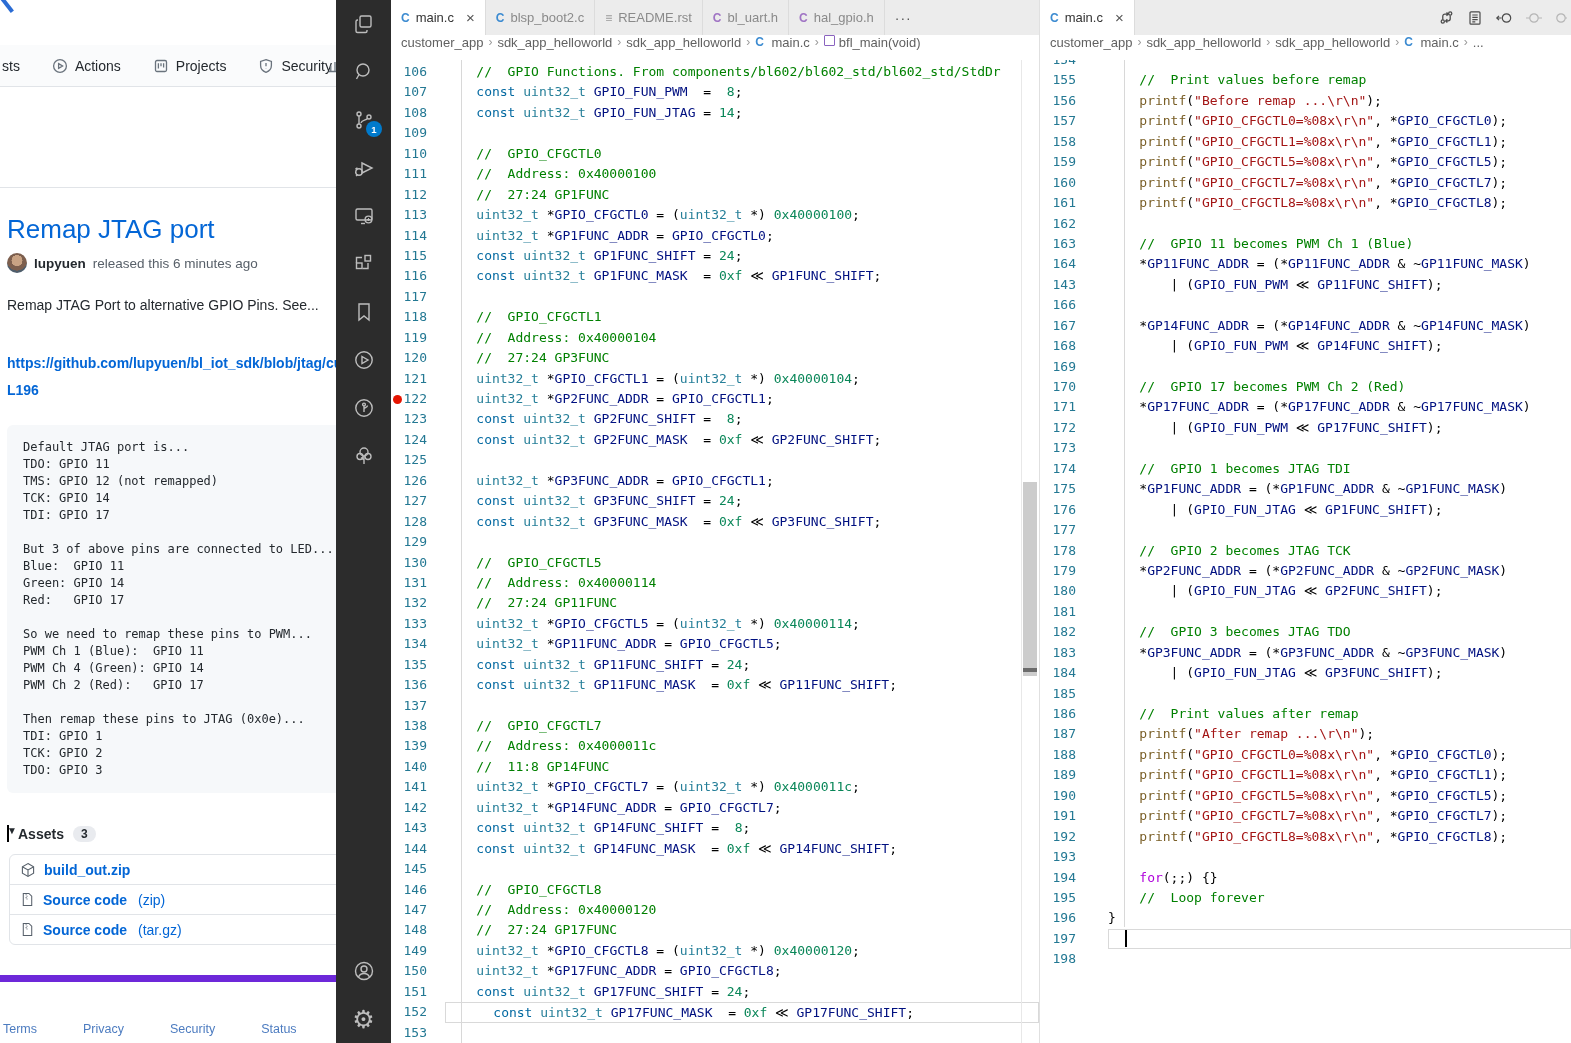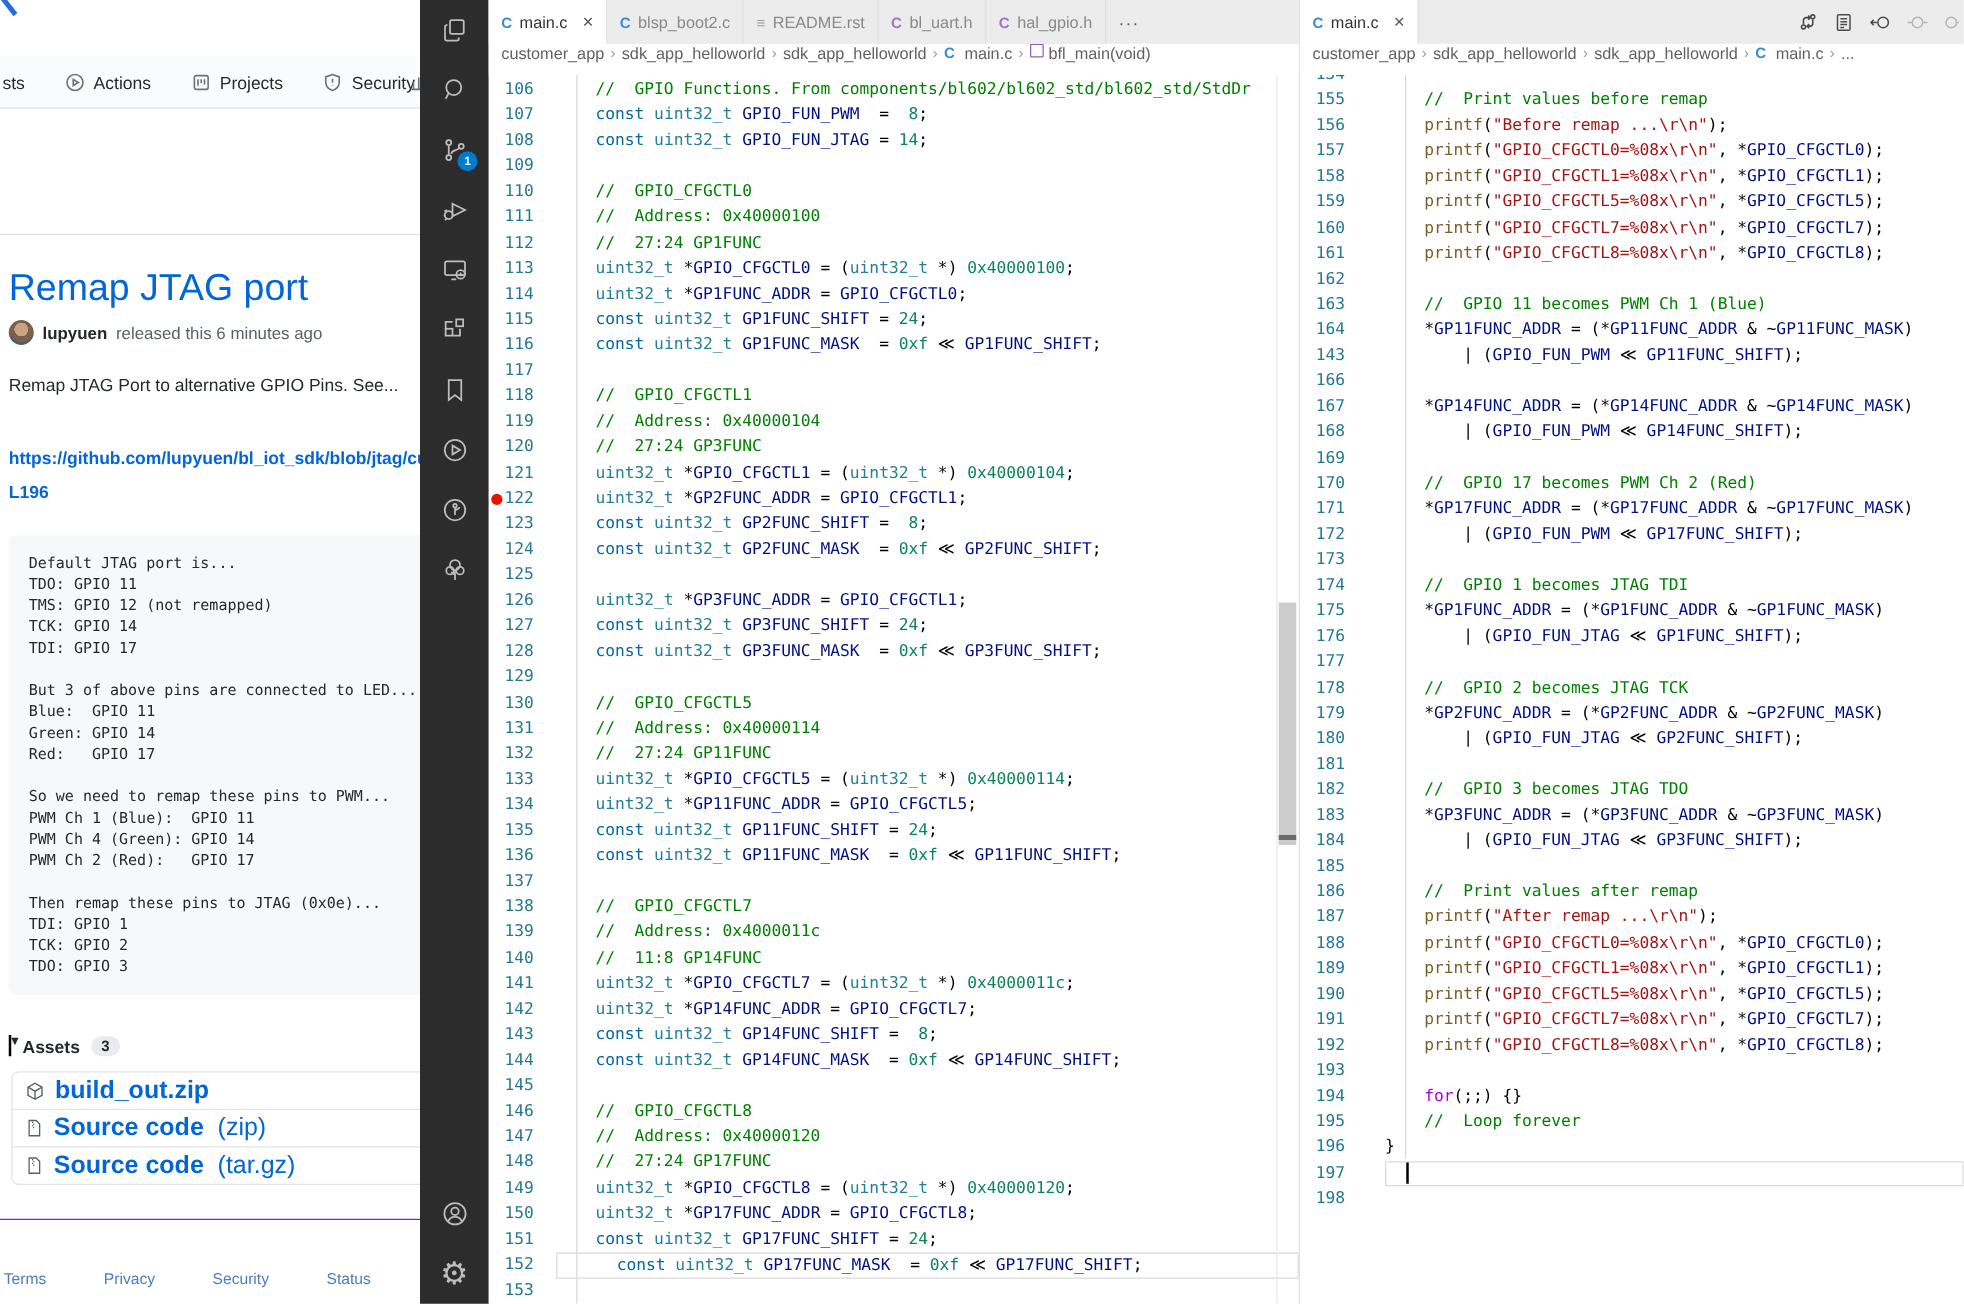--- a/index.html
+++ b/index.html
@@ -7,39 +7,39 @@
        font-family:"Liberation Sans",sans-serif;-webkit-font-smoothing:antialiased;}
   
   .gh-panel{position:absolute;left:0;top:0;width:336px;height:1043px;background:#fff;overflow:hidden;}
   .gh-corner{position:absolute;left:-4px;top:-6px;width:4px;height:24px;background:#2b6cd4;transform:rotate(-38deg);transform-origin:top left;}
   .gh-nav{position:absolute;left:0;top:45px;width:336px;height:41px;background:#fafbfc;border-bottom:1px solid #e1e4e8;
           display:flex;align-items:center;gap:32px;padding-left:2px;color:#24292e;font-size:14px;}
   .gh-nav-item{display:flex;align-items:center;gap:7px;white-space:nowrap;}
   .gh-nav-item svg{stroke:#6a737d;fill:none;stroke-width:1.3;}
   .gh-insights{position:absolute;left:327px;top:13px;}
   .gh-release{position:absolute;left:0;top:187px;width:336px;border-top:1px solid #e1e4e8;padding:0 0 0 7px;box-sizing:border-box;}
-  .gh-title{color:#0366d6;font-size:30px;font-weight:400;margin:26px 0 8px 0;}
+  .gh-title{color:#0366d6;font-size:26px;font-weight:400;margin:26px 0 8px 0;}
   .gh-byline{display:flex;align-items:center;gap:7px;font-size:13.5px;color:#586069;margin-bottom:24px;}
   .gh-avatar{width:20px;height:20px;border-radius:50%;background:radial-gradient(circle at 50% 38%,#c9a384 0 34%,#7d5f4e 35% 62%,#4e5d6b 63%);}
   .gh-byline b{color:#24292e;}
   .gh-desc{font-size:14px;color:#24292e;margin:0 0 37px 0;}
   .gh-link{font-size:14px;font-weight:600;color:#0366d6;line-height:1.9;white-space:nowrap;}
   .gh-codeblock{background:#f6f8fa;border-radius:6px;margin:22px 0 0 0;padding:14px 16px;width:400px;box-sizing:border-box;
       font-family:"DejaVu Sans Mono",monospace;font-size:12px;line-height:17px;color:#24292e;white-space:pre;}
   .gh-assets-h{display:flex;align-items:center;gap:9px;margin:32px 0 12px 0;font-size:14px;color:#24292e;}
   .gh-assets-h .caret{font-size:10px;color:#24292e;}
   .gh-assets-h b{font-weight:600;}
   .gh-counter{background:#e9ebef;border-radius:10px;padding:1px 8px;font-size:12px;font-weight:600;color:#24292e;}
   .gh-assetbox{border:1px solid #e1e4e8;border-radius:6px;width:420px;margin-left:2px;}
-  .gh-assetrow{display:flex;align-items:center;gap:8px;height:29px;padding-left:10px;border-top:1px solid #e1e4e8;font-size:20px;}
+  .gh-assetrow{display:flex;align-items:center;gap:8px;height:29px;padding-left:10px;border-top:1px solid #e1e4e8;font-size:14px;}
   .gh-assetrow:first-child{border-top:none;}
   .gh-assetrow svg{stroke:#57606a;fill:none;stroke-width:1.1;flex:0 0 auto;}
   .gh-assetrow a{color:#0366d6;font-weight:600;text-decoration:none;}
   .gh-assetrow .suffix{color:#0366d6;font-weight:400;margin-left:3px;}
-  .gh-footer{position:absolute;left:0;top:975px;width:336px;border-top:1px solid #6d28d9;}
+  .gh-footer{position:absolute;left:0;top:975px;width:336px;border-top:7px solid #6d28d9;}
   .gh-footer-links{display:flex;gap:46px;margin:40px 0 0 3px;font-size:12.5px;color:#4d7cc0;}
   
   .activitybar{position:absolute;left:336px;top:0;width:55px;height:1043px;background:#2c2c2c;}
   .ab-item{width:55px;height:48px;display:flex;align-items:center;justify-content:center;position:relative;}
   .ab-item svg{stroke:#bdbdbd;fill:none;stroke-width:1.4;}
   .ab-badge{position:absolute;right:9px;bottom:7px;width:16px;height:16px;border-radius:50%;background:#007acc;color:#fff;
             font-size:9.5px;display:flex;align-items:center;justify-content:center;font-weight:600;}
   .ab-bottom{position:absolute;left:0;bottom:0;width:55px;}
   .ab-gear{font-size:25px;color:#bdbdbd;line-height:1;}
   

